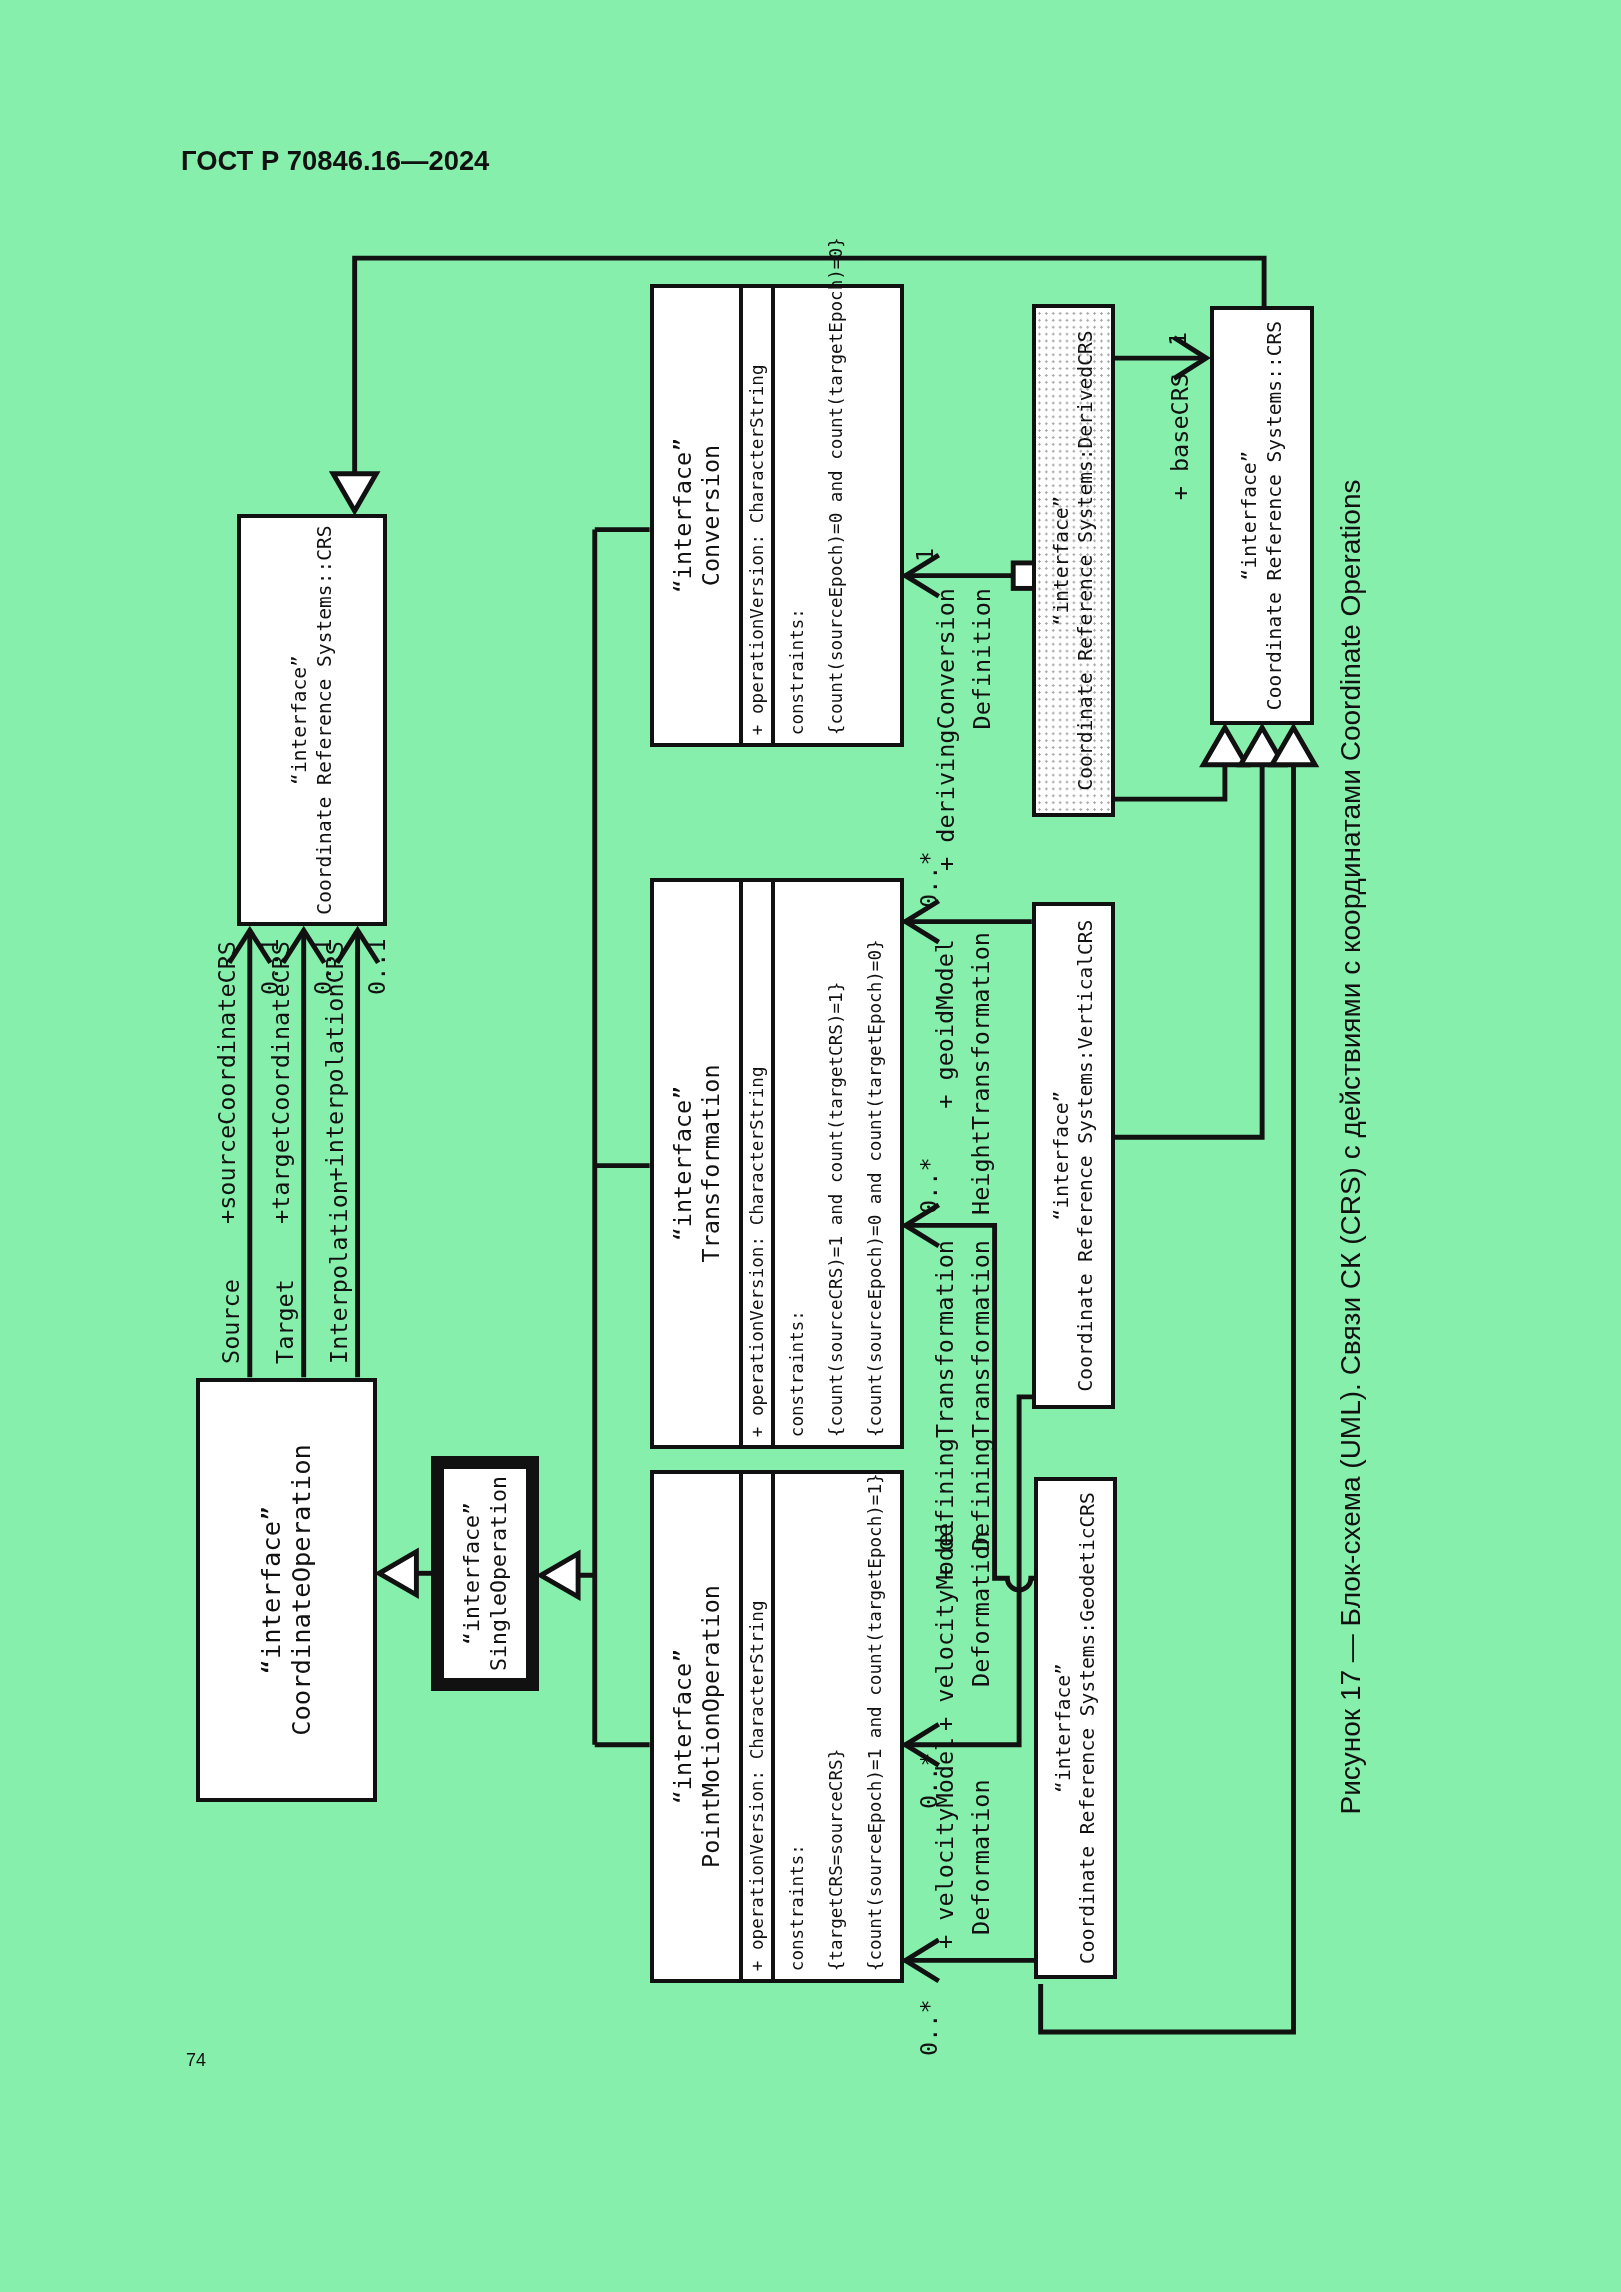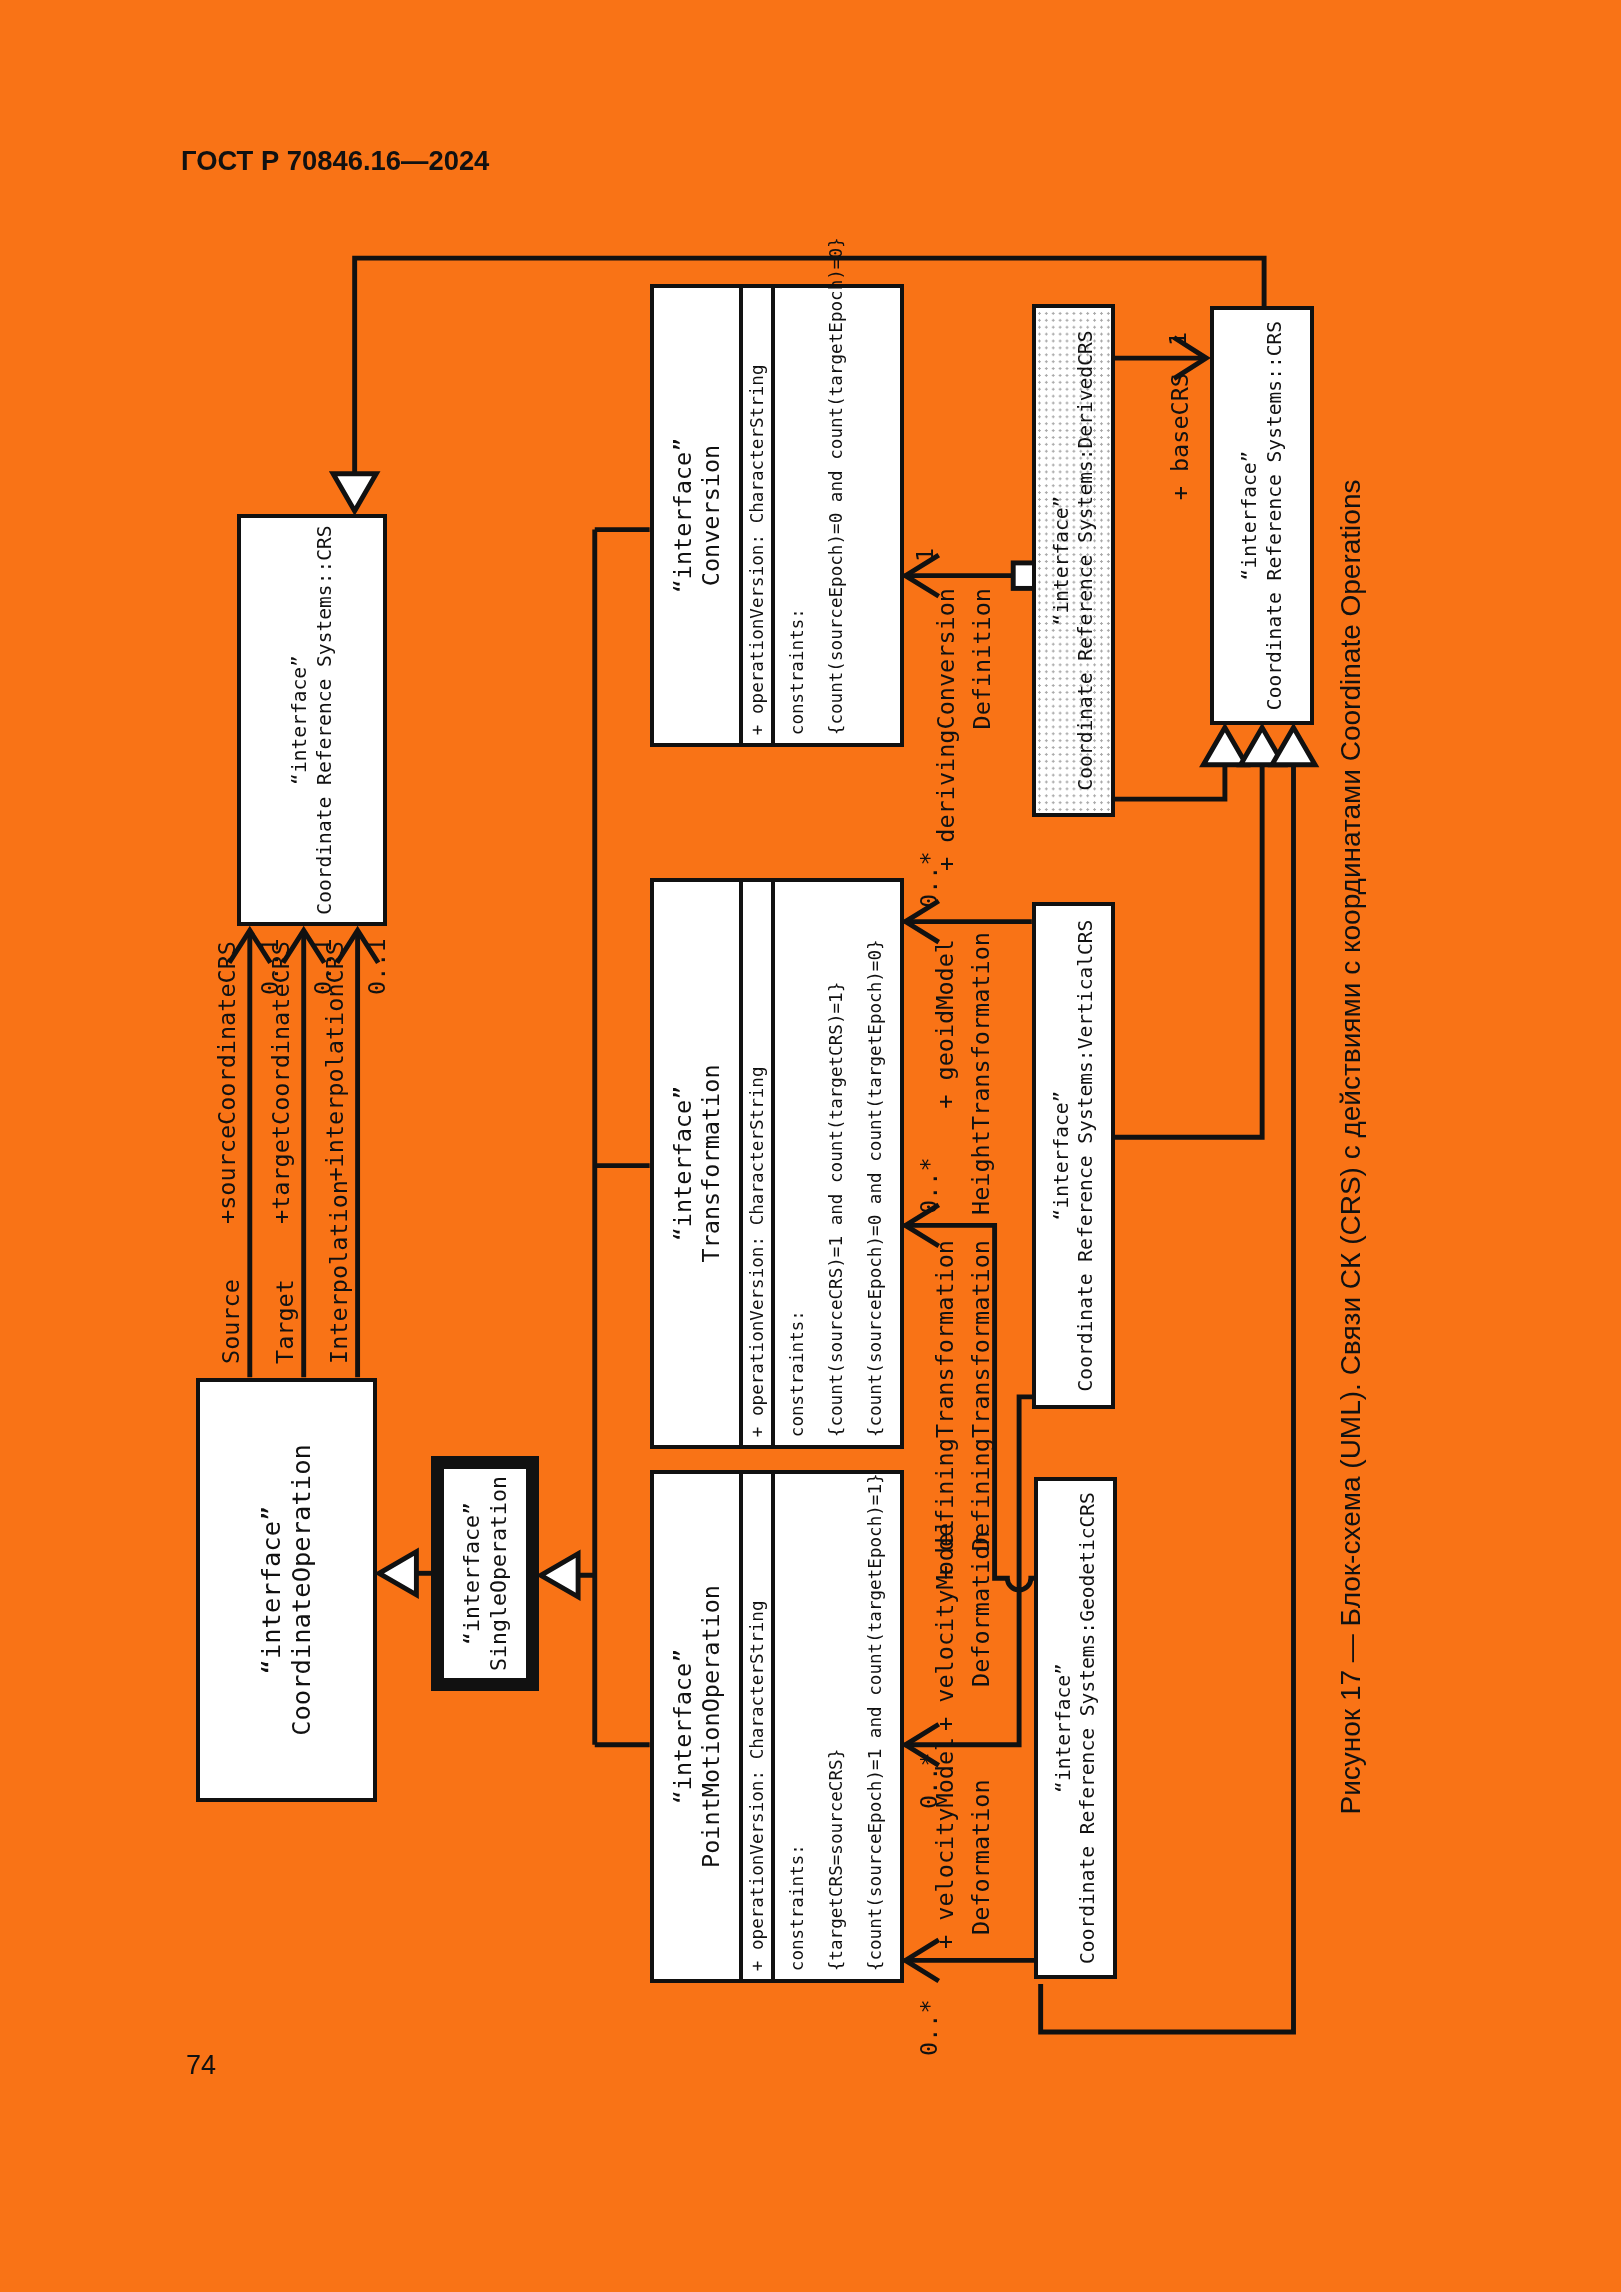--- a/index.html
+++ b/index.html
@@ -1,21 +1,21 @@
 <!DOCTYPE html>
 <html><head>
 <meta charset="utf-8">
 <style>
   html,body{margin:0;padding:0;background:#888;}
-  #page{position:relative;width:1621px;height:2293px;background:#f97316;overflow:hidden;
+  #page{position:relative;width:1621px;height:2293px;background:#86efac;overflow:hidden;
         font-family:"DejaVu Sans Mono",monospace;color:#111;}
   .hdr{position:absolute;left:181px;top:145px;font-family:"Liberation Sans",sans-serif;
        font-weight:bold;font-size:27.4px;color:#111;}
   .pagenum{position:absolute;left:186px;top:2050px;font-family:"Liberation Sans",sans-serif;
-       font-size:27px;color:#111;}
+       font-size:18px;color:#111;}
   
   .land{position:absolute;left:0;top:0;width:1960px;height:1235px;
         transform-origin:0 0;transform:translate(186px,2127px) rotate(-90deg);}
   .land svg{position:absolute;left:0;top:0;}
   .box{position:absolute;box-sizing:border-box;border:4.9px solid #111;background:#fff;}
   .box .cent{position:absolute;left:0;right:0;top:50%;transform:translateY(-50%);text-align:center;}
   .t26{font-size:25.5px;line-height:30px;}
   .t24{font-size:23.5px;line-height:28px;}
   .t22{font-size:21.6px;line-height:26.5px;}
   .t20{font-size:19.6px;line-height:24.5px;}

